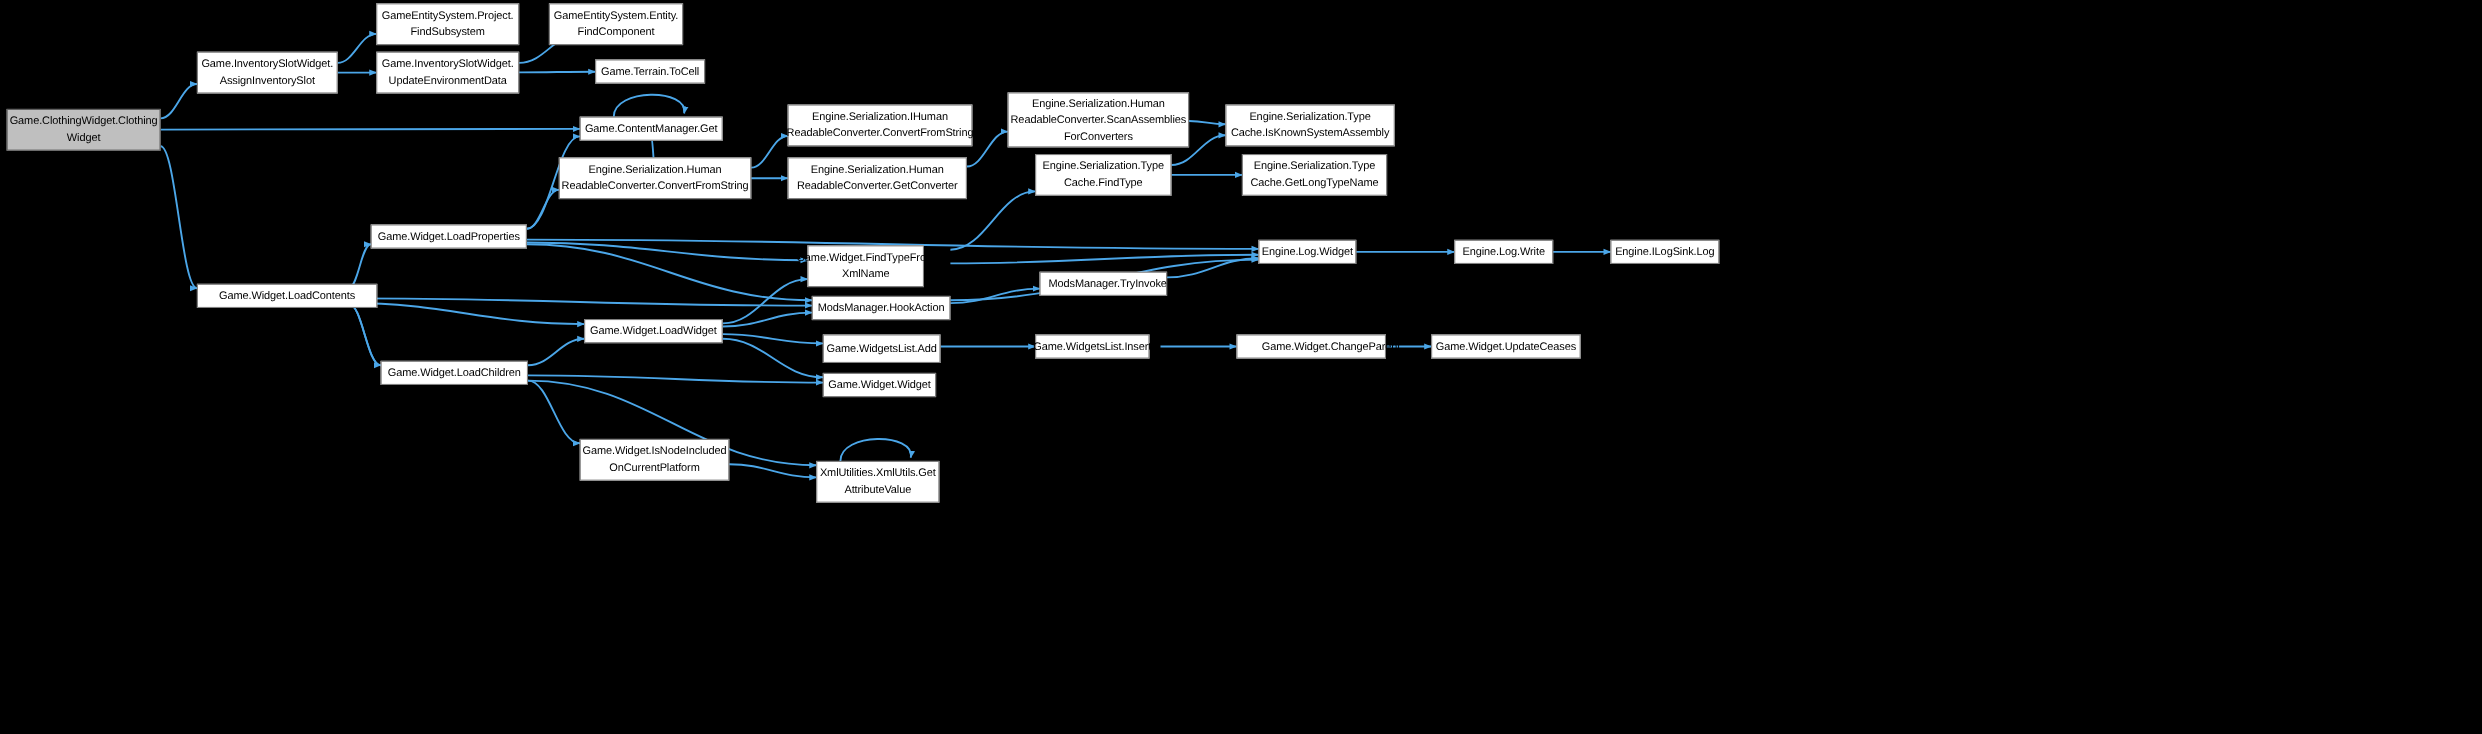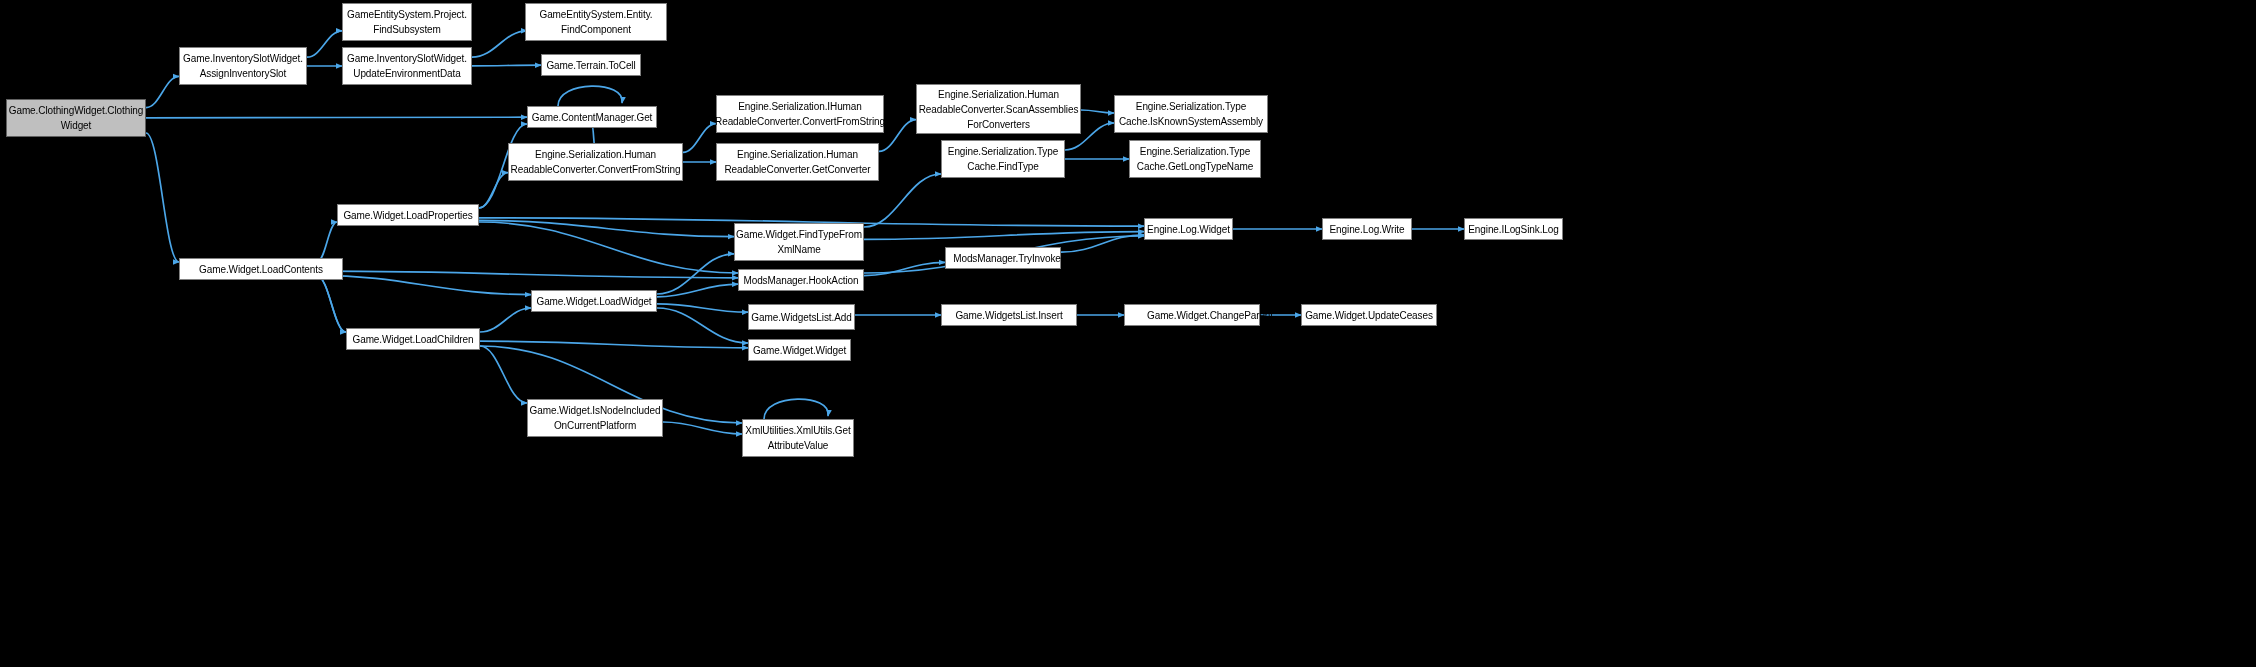--- a/index.html
+++ b/index.html
@@ -103,52 +103,52 @@
     </svg>
   <div id="node-layer">
       <div class="node root" style="left: 6px; top: 99px; width: 140px; height: 38px;">Game.ClothingWidget.Clothing
 Widget</div>
       <div class="node" style="left: 179px; top: 47px; width: 128px; height: 38px;">Game.InventorySlotWidget.
 AssignInventorySlot</div>
       <div class="node" style="left: 342px; top: 3px; width: 130px; height: 38px;">GameEntitySystem.Project.
 FindSubsystem</div>
       <div class="node" style="left: 342px; top: 47px; width: 130px; height: 38px;">Game.InventorySlotWidget.
 UpdateEnvironmentData</div>
-      <div class="node" style="left: 525px; top: 3px; width: 142px; height: 38px;">GameEntitySystem.Entity.
+      <div class="node" style="left: 499px; top: 3px; width: 122px; height: 38px;">GameEntitySystem.Entity.
 FindComponent</div>
       <div class="node" style="left: 541px; top: 54px; width: 100px; height: 22px;">Game.Terrain.ToCell</div>
       <div class="node" style="left: 527px; top: 106px; width: 130px; height: 22px;">Game.ContentManager.Get</div>
       <div class="node" style="left: 508px; top: 143px; width: 175px; height: 38px;">Engine.Serialization.Human
 ReadableConverter.ConvertFromString</div>
       <div class="node" style="left: 716px; top: 95px; width: 168px; height: 38px;">Engine.Serialization.IHuman
 ReadableConverter.ConvertFromString</div>
       <div class="node" style="left: 716px; top: 143px; width: 163px; height: 38px;">Engine.Serialization.Human
 ReadableConverter.GetConverter</div>
       <div class="node" style="left: 916px; top: 84px; width: 165px; height: 50px;">Engine.Serialization.Human
 ReadableConverter.ScanAssemblies
 ForConverters</div>
       <div class="node" style="left: 941px; top: 140px; width: 124px; height: 38px;">Engine.Serialization.Type
 Cache.FindType</div>
       <div class="node" style="left: 1114px; top: 95px; width: 154px; height: 38px;">Engine.Serialization.Type
 Cache.IsKnownSystemAssembly</div>
       <div class="node" style="left: 1129px; top: 140px; width: 132px; height: 38px;">Engine.Serialization.Type
 Cache.GetLongTypeName</div>
       <div class="node" style="left: 337px; top: 204px; width: 142px; height: 22px;">Game.Widget.LoadProperties</div>
       <div class="node" style="left: 179px; top: 258px; width: 164px; height: 22px;">Game.Widget.LoadContents</div>
-      <div class="node" style="left: 734px; top: 223px; width: 130px; height: 38px;">Game.Widget.FindTypeFrom
+      <div class="node" style="left: 734px; top: 223px; width: 106px; height: 38px;">Game.Widget.FindTypeFrom
 XmlName</div>
       <div class="node" style="left: 738px; top: 269px; width: 126px; height: 22px;">ModsManager.HookAction</div>
       <div class="node" style="left: 945px; top: 247px; width: 116px; height: 22px; padding-left: 12px;">ModsManager.TryInvoke</div>
       <div class="node" style="left: 1144px; top: 218px; width: 89px; height: 22px;">Engine.Log.Widget</div>
       <div class="node" style="left: 1322px; top: 218px; width: 90px; height: 22px;">Engine.Log.Write</div>
       <div class="node" style="left: 1464px; top: 218px; width: 99px; height: 22px;">Engine.ILogSink.Log</div>
       <div class="node" style="left: 531px; top: 290px; width: 126px; height: 22px;">Game.Widget.LoadWidget</div>
       <div class="node" style="left: 346px; top: 328px; width: 134px; height: 22px;">Game.Widget.LoadChildren</div>
       <div class="node" style="left: 748px; top: 304px; width: 107px; height: 26px;">Game.WidgetsList.Add</div>
-      <div class="node" style="left: 941px; top: 304px; width: 136px; height: 22px; text-align: right;">Game.WidgetsList.Insert</div>
+      <div class="node" style="left: 941px; top: 304px; width: 104px; height: 22px; text-align: right;">Game.WidgetsList.Insert</div>
       <div class="node" style="left: 1124px; top: 304px; width: 136px; height: 22px; padding-left: 40px;">Game.Widget.ChangeParent</div>
       <div class="node" style="left: 1301px; top: 304px; width: 136px; height: 22px;">Game.Widget.UpdateCeases</div>
       <div class="node" style="left: 748px; top: 339px; width: 103px; height: 22px;">Game.Widget.Widget</div>
       <div class="node" style="left: 527px; top: 399px; width: 136px; height: 38px;">Game.Widget.IsNodeIncluded
 OnCurrentPlatform</div>
       <div class="node" style="left: 742px; top: 419px; width: 112px; height: 38px;">XmlUtilities.XmlUtils.Get
 AttributeValue</div>
     </div>
 </div>
 

